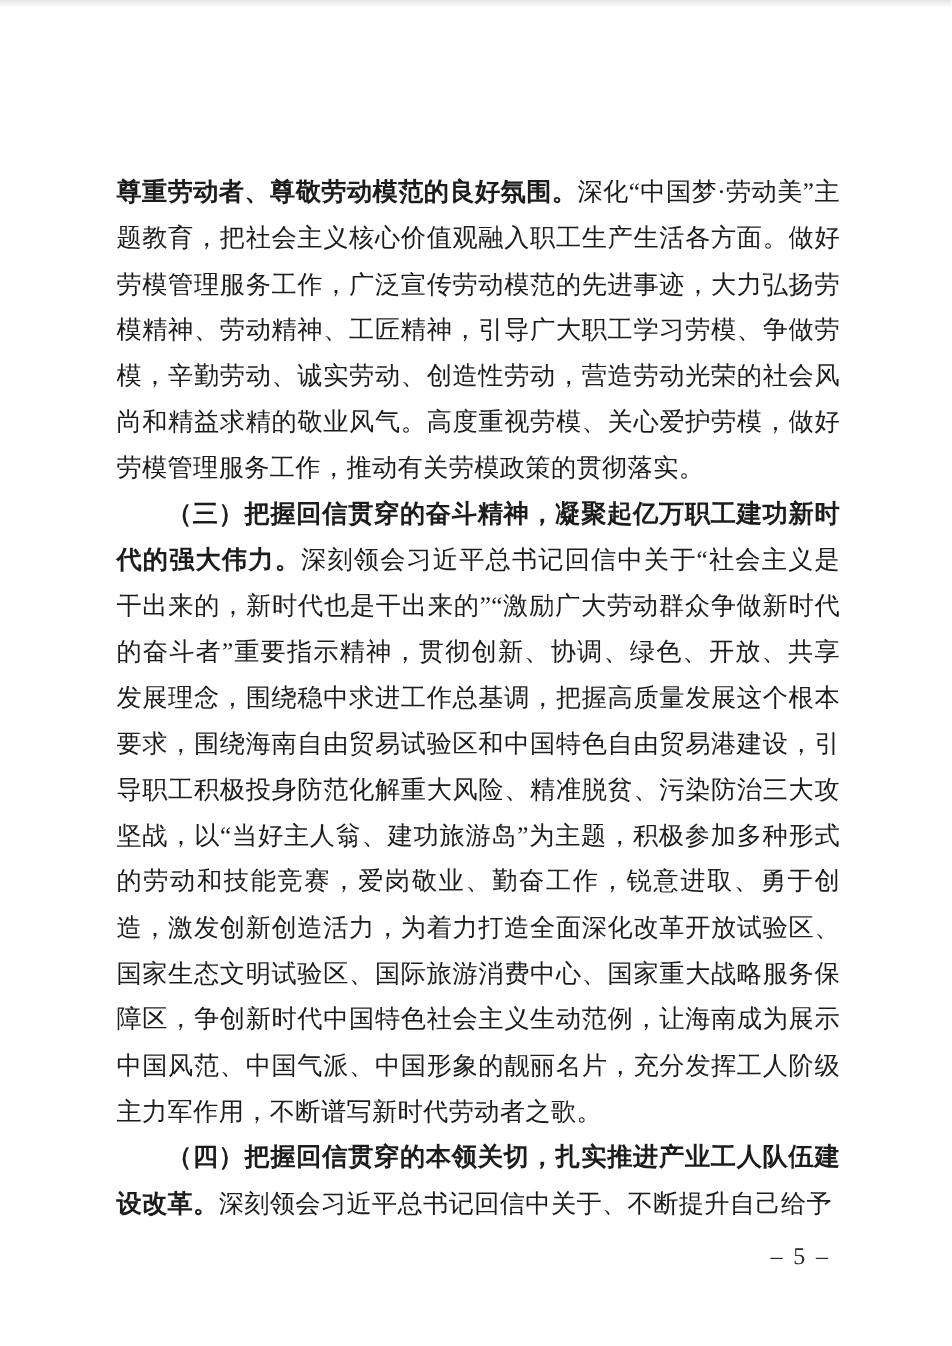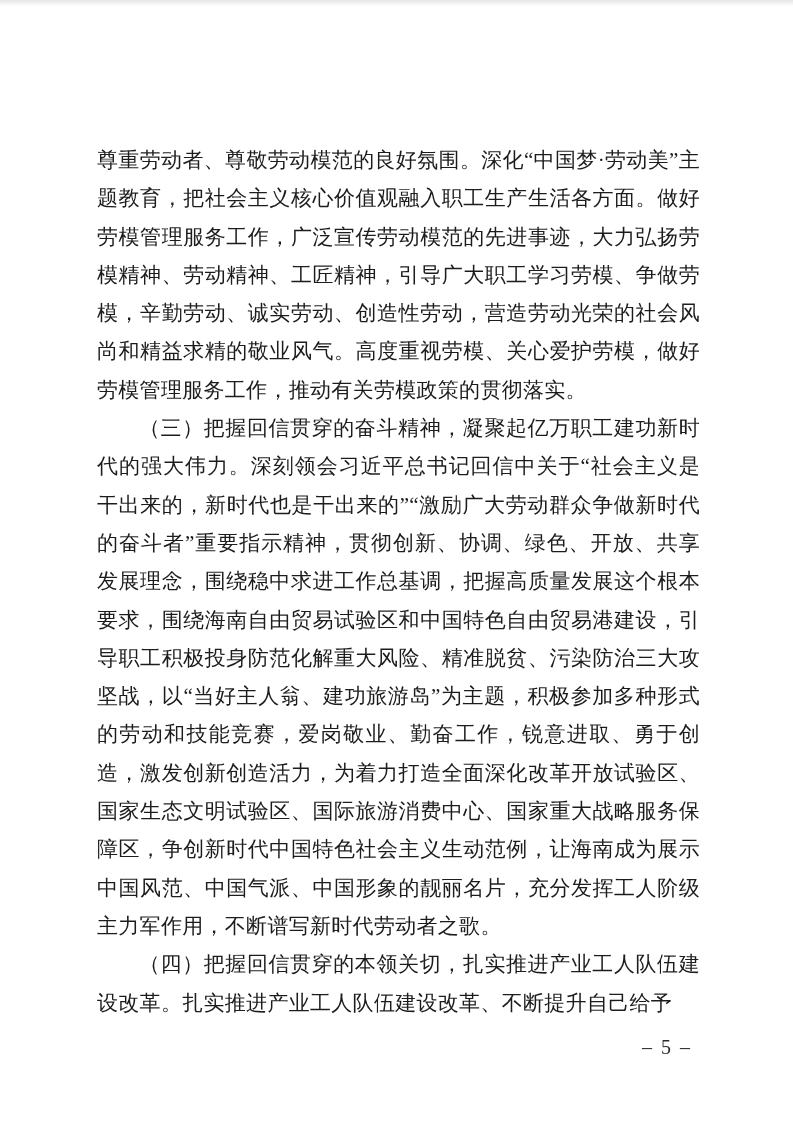--- a/index.html
+++ b/index.html
@@ -35,37 +35,37 @@
     letter-spacing: 0.3px;
   }
   .para {
     margin: 0;
     padding: 0;
   }
   .para.indent {
     text-indent: 2em;
   }
   .lead {
-    font-weight: normal;
+    font-weight: bold;
     margin-top: 20px;
   }
   .pageno {
     position: absolute;
     top: 1036px;
     right: 101px;
     font-size: 20px;
     letter-spacing: 2px;
     color: #2a2a2a;
     font-family: "Liberation Serif", "DejaVu Serif", serif;
   }
 </style>
 </head>
 <body>
 
 <div class="scan-edge"></div>
 
 <div class="content">
   <p class="para"><span class="lead">尊重劳动者、尊敬劳动模范的良好氛围。</span><span>深化“中国梦·劳动美”主题教育，把社会主义核心价值观融入职工生产生活各方面。做好劳模管理服务工作，广泛宣传劳动模范的先进事迹，大力弘扬劳模精神、劳动精神、工匠精神，引导广大职工学习劳模、争做劳模，辛勤劳动、诚实劳动、创造性劳动，营造劳动光荣的社会风尚和精益求精的敬业风气。高度重视劳模、关心爱护劳模，做好劳模管理服务工作，推动有关劳模政策的贯彻落实。</span></p>
   <p class="para indent"><span class="lead">（三）把握回信贯穿的奋斗精神，凝聚起亿万职工建功新时代的强大伟力。</span><span>深刻领会习近平总书记回信中关于“社会主义是干出来的，新时代也是干出来的”“激励广大劳动群众争做新时代的奋斗者”重要指示精神，贯彻创新、协调、绿色、开放、共享发展理念，围绕稳中求进工作总基调，把握高质量发展这个根本要求，围绕海南自由贸易试验区和中国特色自由贸易港建设，引导职工积极投身防范化解重大风险、精准脱贫、污染防治三大攻坚战，以“当好主人翁、建功旅游岛”为主题，积极参加多种形式的劳动和技能竞赛，爱岗敬业、勤奋工作，锐意进取、勇于创造，激发创新创造活力，为着力打造全面深化改革开放试验区、国家生态文明试验区、国际旅游消费中心、国家重大战略服务保障区，争创新时代中国特色社会主义生动范例，让海南成为展示中国风范、中国气派、中国形象的靓丽名片，充分发挥工人阶级主力军作用，不断谱写新时代劳动者之歌。</span></p>
-  <p class="para indent"><span class="lead">（四）把握回信贯穿的本领关切，扎实推进产业工人队伍建设改革。</span><span>扎实推进产业工人队伍建设改革、不断提升自己给予</span></p>
+  <p class="para indent"><span class="lead">（四）把握回信贯穿的本领关切，扎实推进产业工人队伍建设改革。</span><span>深刻领会习近平总书记回信中关于、不断提升自己给予</span></p>
 </div>
 
 <div class="pageno">– 5 –</div>
 
 </body></html>

